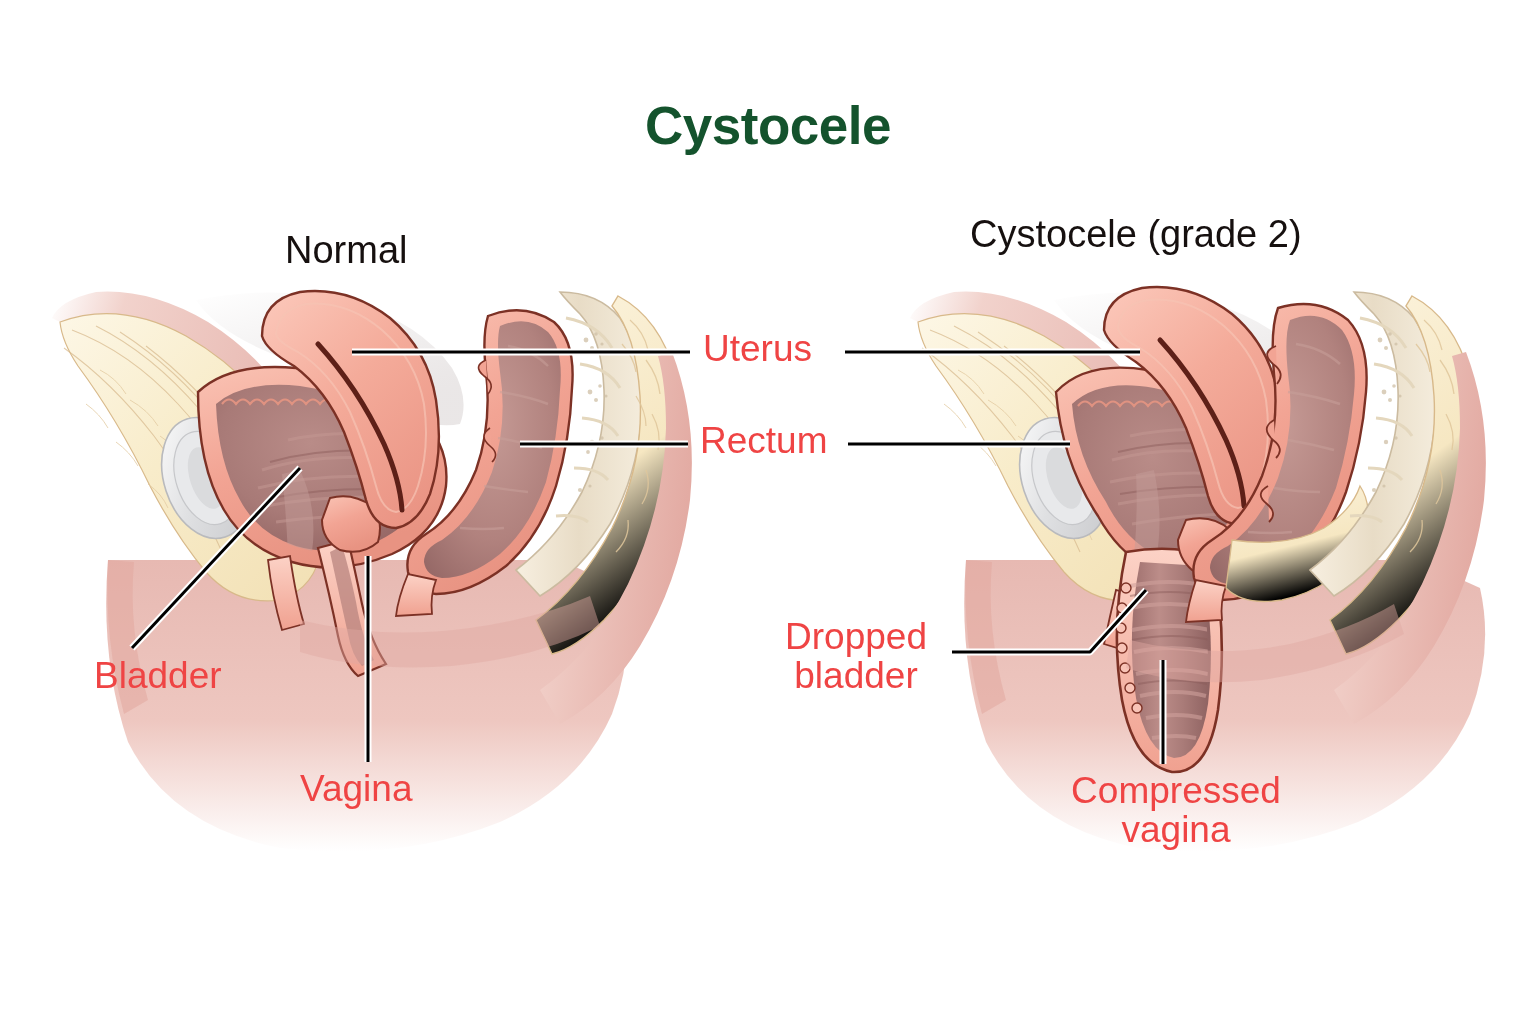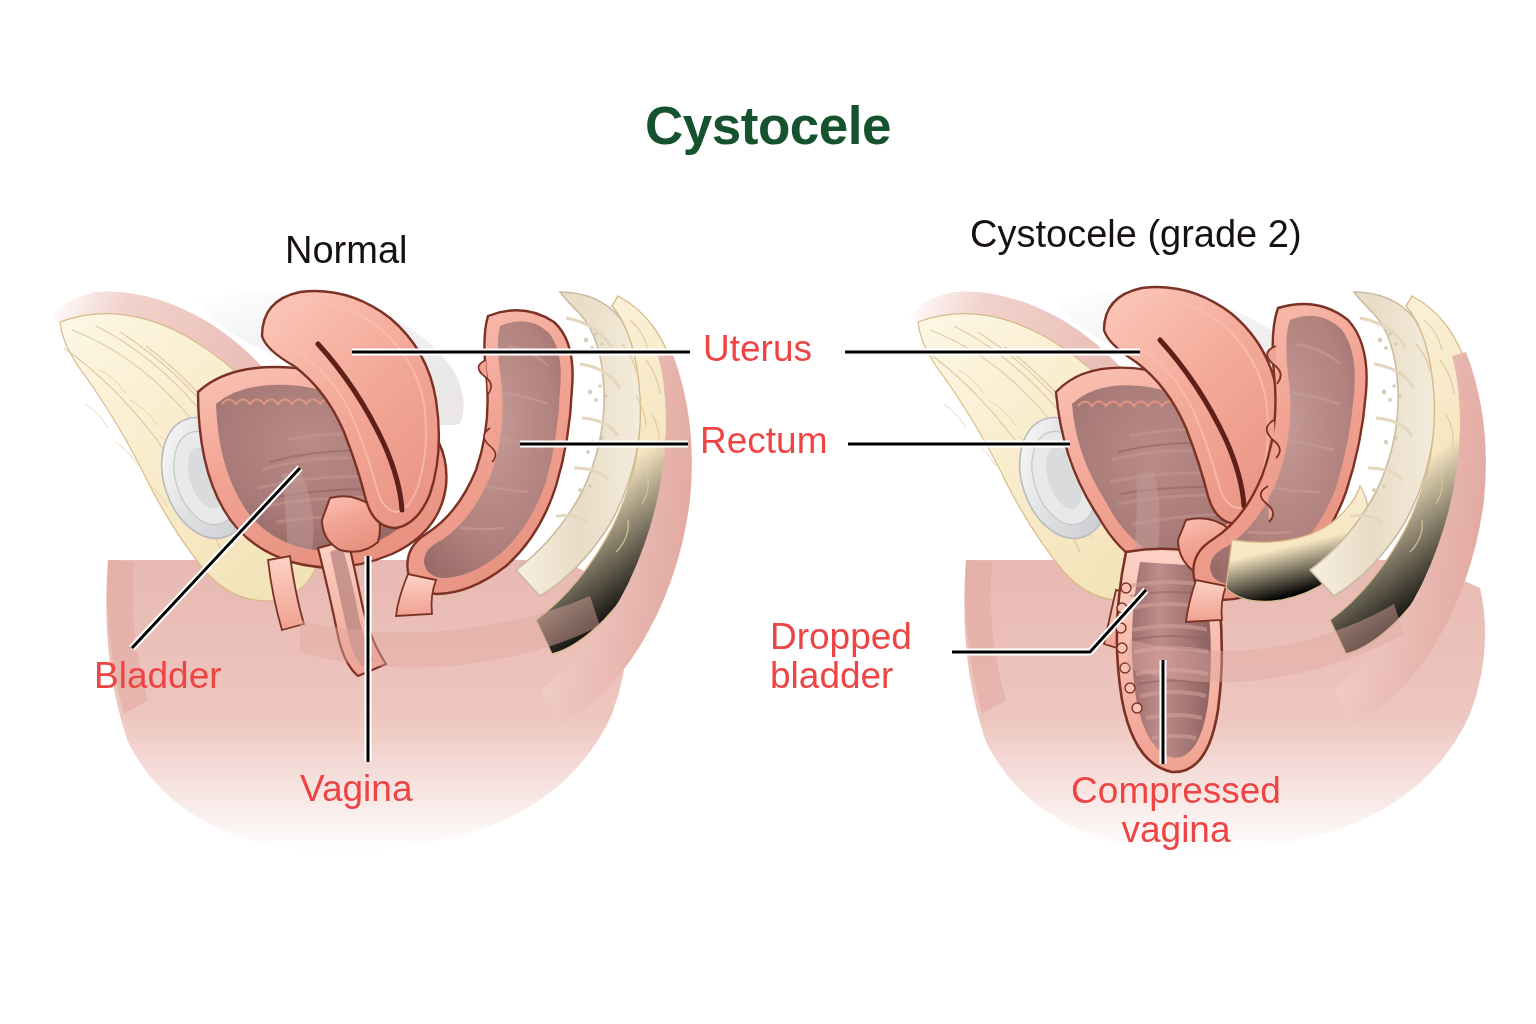--- a/index.html
+++ b/index.html
@@ -48,21 +48,21 @@
     line-height: 1.05;
   }
   #label-uterus { top: 330px; left: 703px; }
   #label-rectum { top: 422px; left: 700px; }
   #label-bladder { top: 657px; left: 94px; }
   #label-vagina { top: 770px; left: 300px; }
   #label-dropped-bladder {
     top: 618px;
     left: 770px;
     width: 172px;
-    text-align: left;
+    text-align: center;
   }
   #label-compressed-vagina {
     top: 772px;
     left: 1051px;
     width: 250px;
     text-align: center;
   }
   svg { display: block; }
 </style>
 </head>

